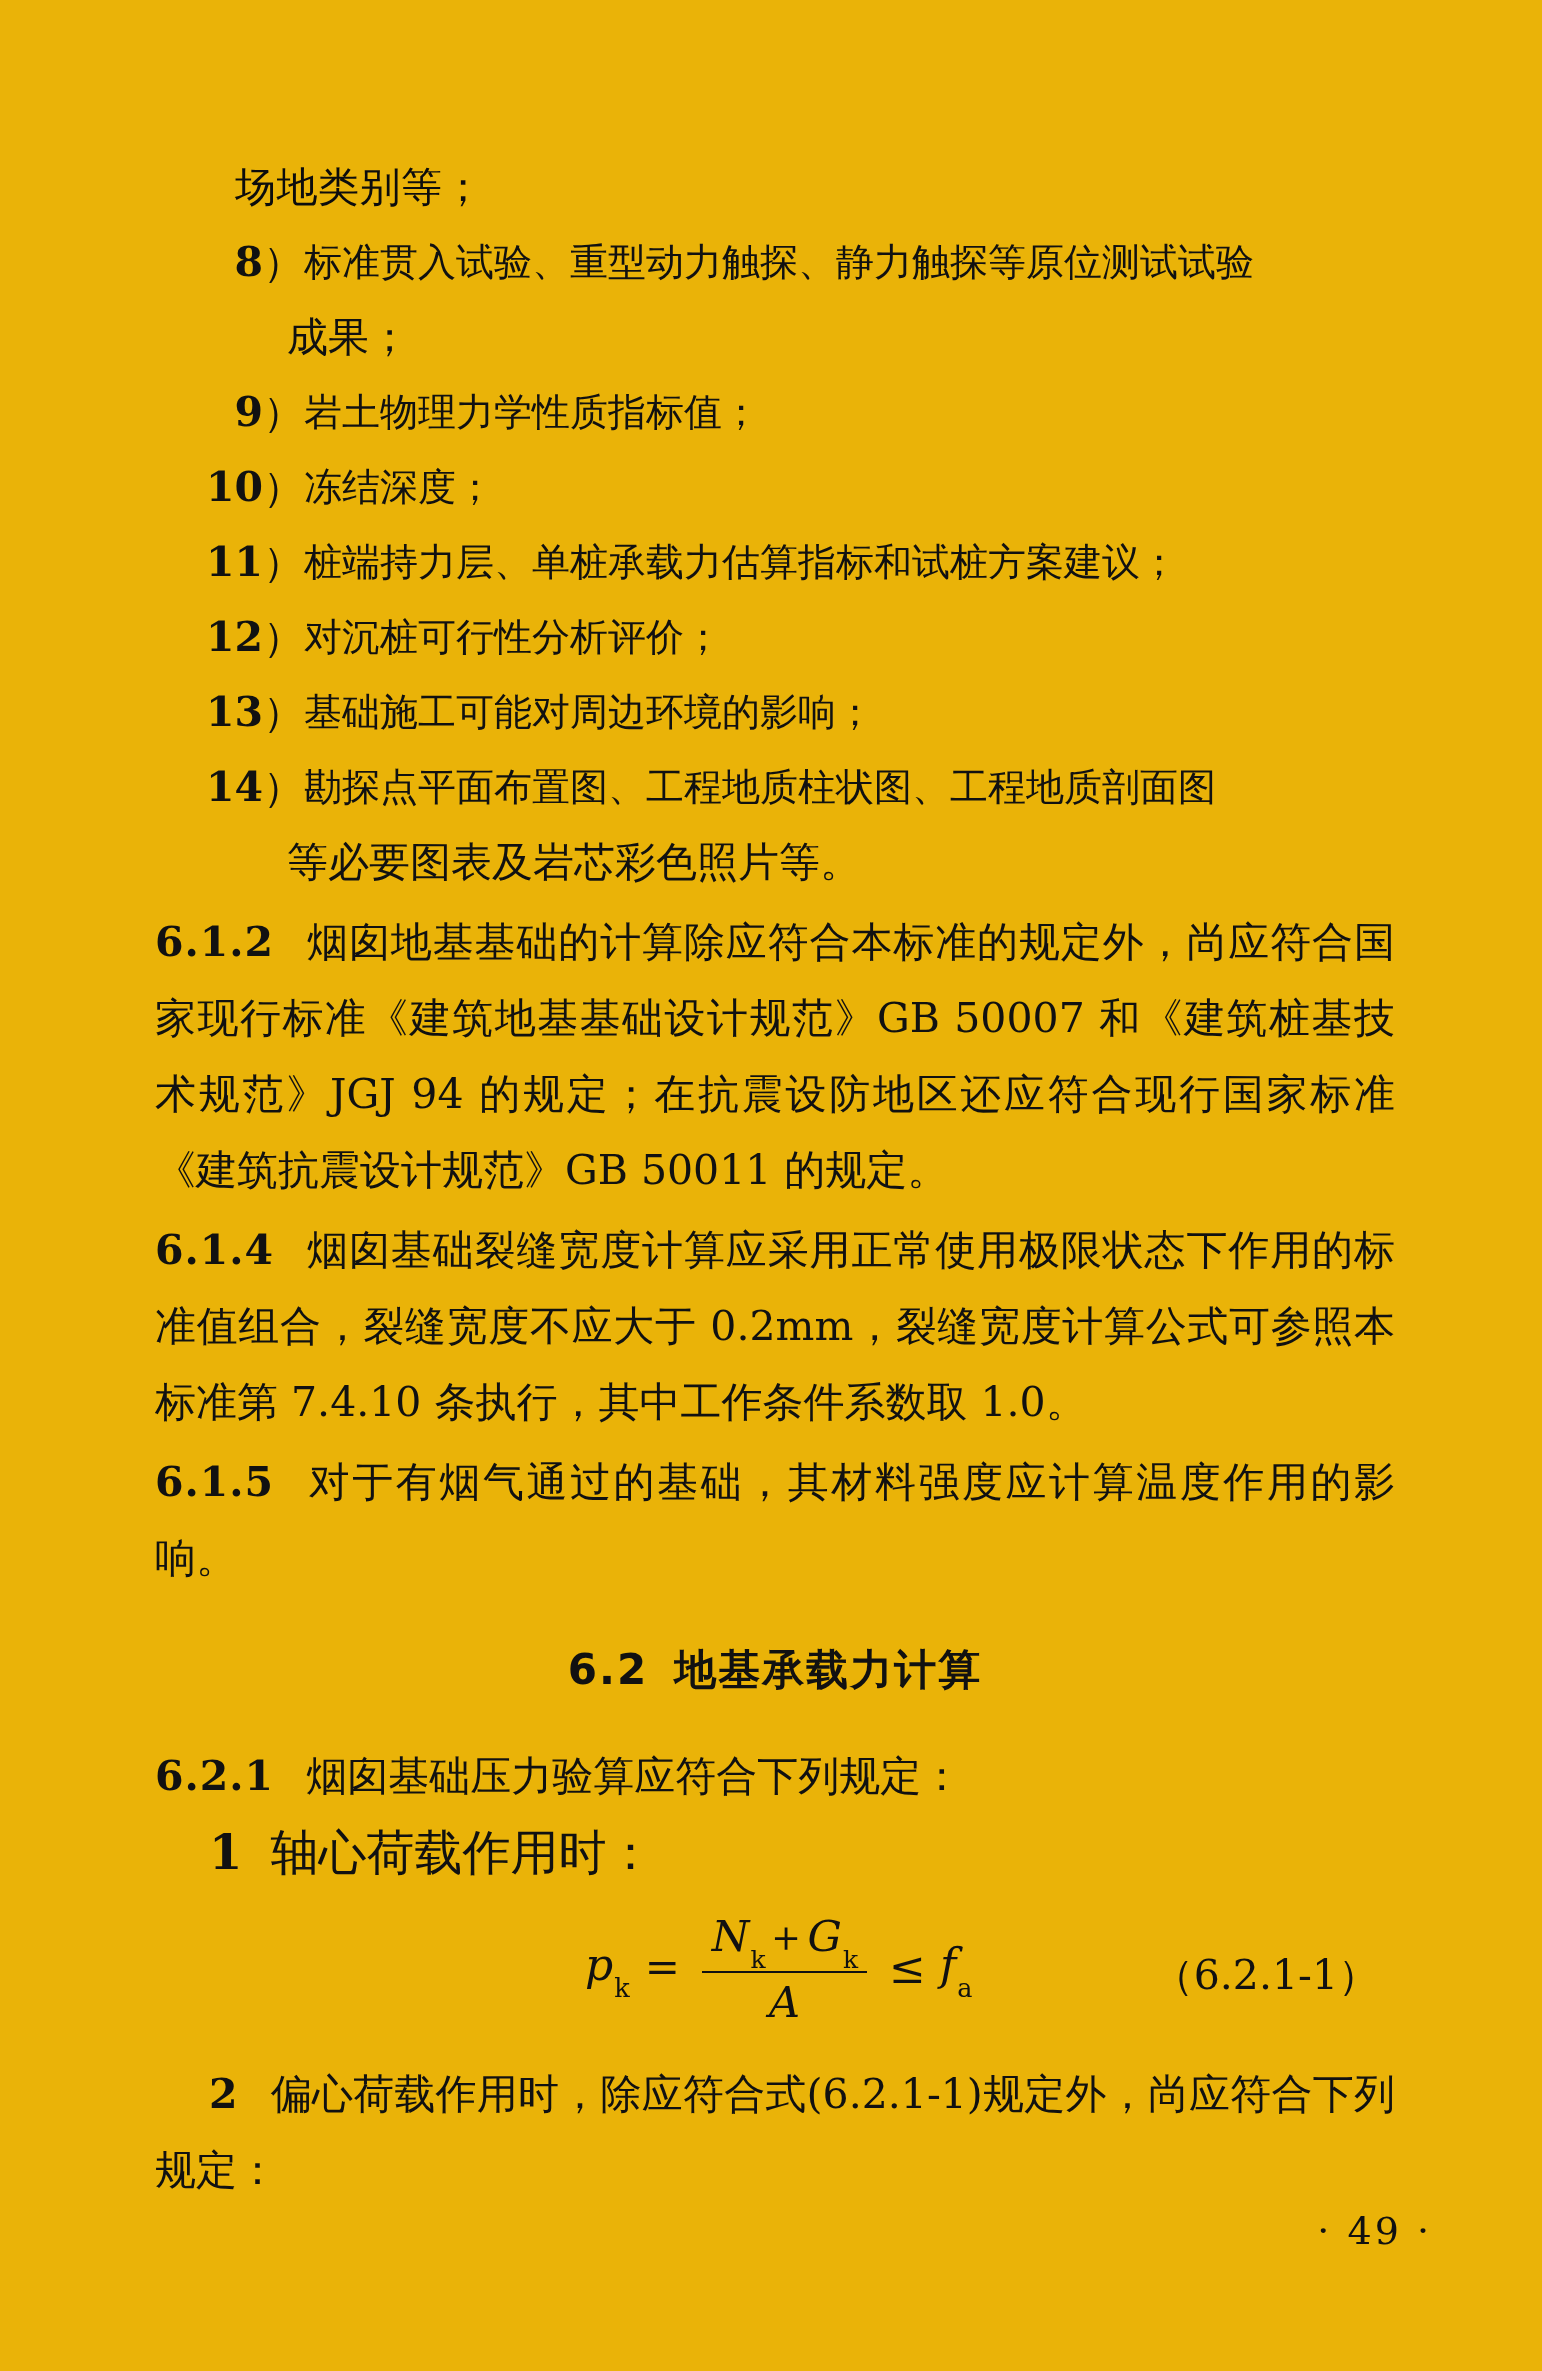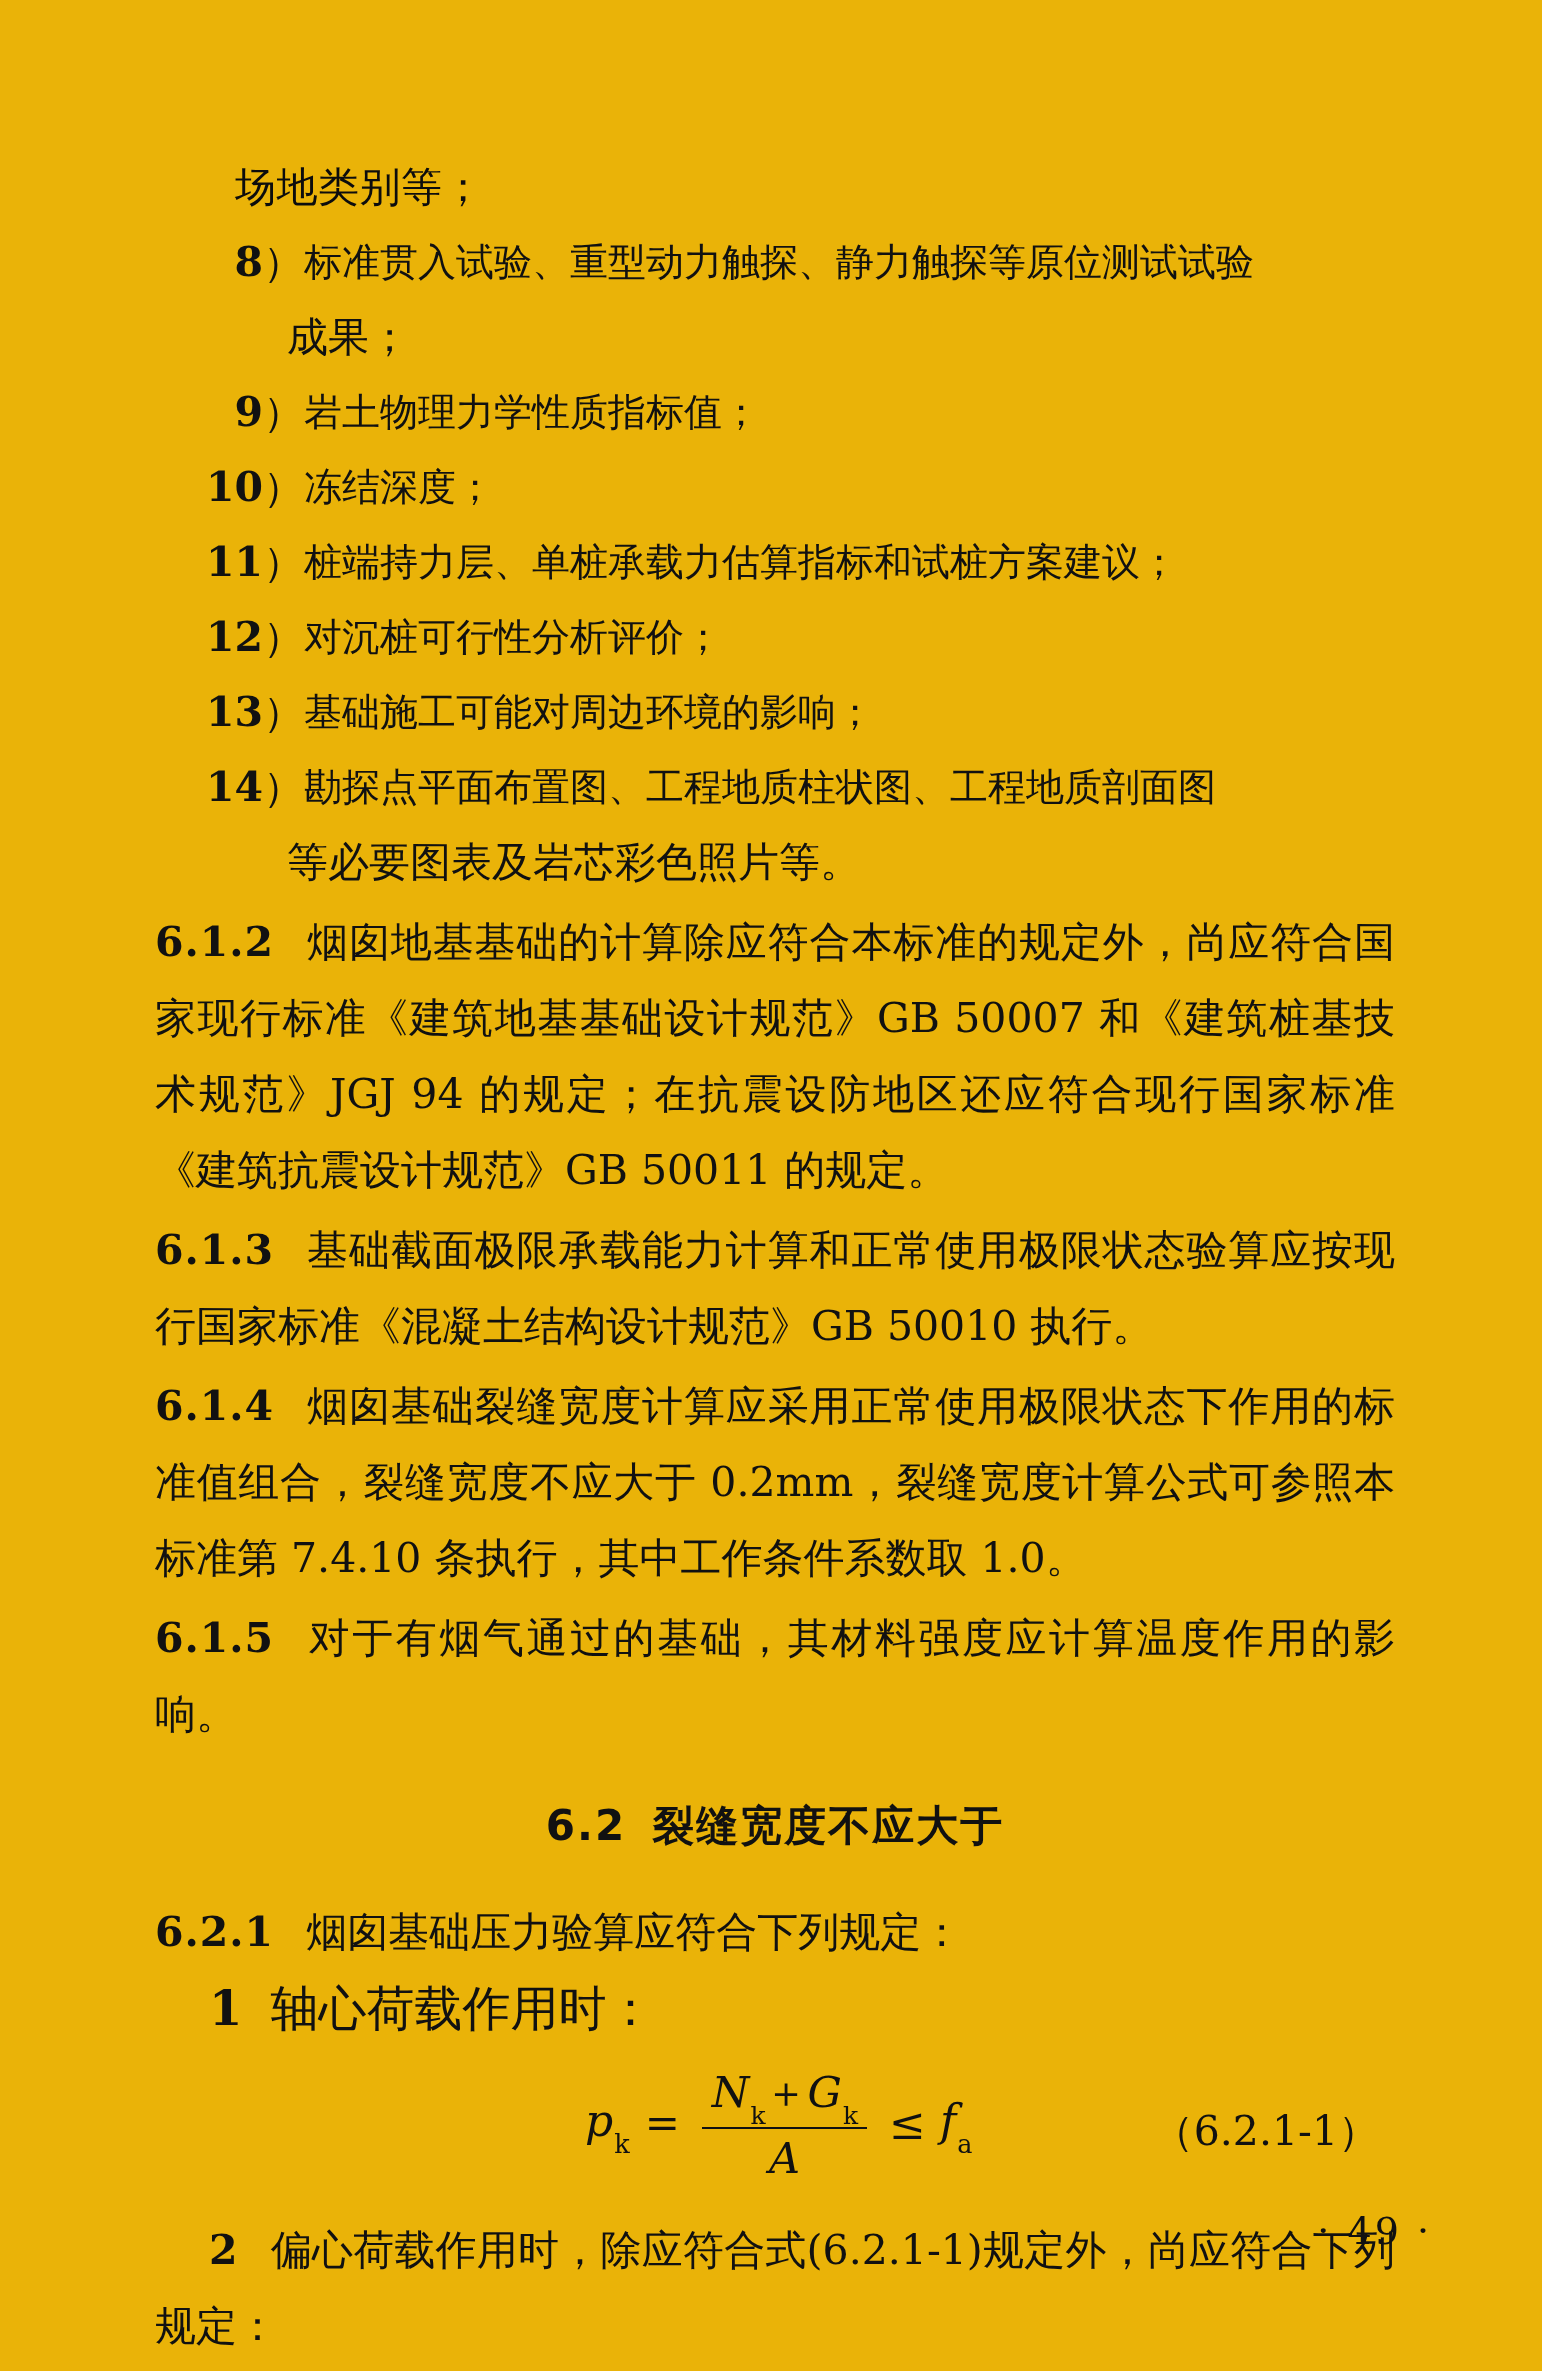--- a/index.html
+++ b/index.html
@@ -242,34 +242,31 @@
       <span class="num">14</span>
       <span class="paren">）</span>
       <span class="txt">勘探点平面布置图、工程地质柱状图、工程地质剖面图</span>
     </div>
     <div class="cont-line">等必要图表及岩芯彩色照片等。</div>
 
     <div class="clause">
       <span class="cnum">6.1.2</span><span>烟囱地基基础的计算除应符合本标准的规定外，尚应符合国家现行标准《建筑地基基础设计规范》GB 50007 和《建筑桩基技术规范》JGJ 94 的规定；在抗震设防地区还应符合现行国家标准《建筑抗震设计规范》GB 50011 的规定。</span>
     </div>
 
-    <div class="clause">
-      <span class="cnum">6.1.3</span><span>基础截面极限承载能力计算和正常使用极限状态验算应按现行国家标准《混凝土结构设计规范》GB 50010 执行。</span>
-    </div>
 
     <div class="clause">
       <span class="cnum">6.1.4</span><span>烟囱基础裂缝宽度计算应采用正常使用极限状态下作用的标准值组合，裂缝宽度不应大于 0.2mm，裂缝宽度计算公式可参照本标准第 7.4.10 条执行，其中工作条件系数取 1.0。</span>
     </div>
 
     <div class="clause">
       <span class="cnum">6.1.5</span><span>对于有烟气通过的基础，其材料强度应计算温度作用的影响。</span>
     </div>
 
     <div class="section-title">
-      <span class="stnum">6.2</span><span>裂缝宽度不应大于</span>
+      <span class="stnum">6.2</span><span>地基承载力计算</span>
     </div>
 
     <div class="clause">
       <span class="cnum">6.2.1</span><span>烟囱基础压力验算应符合下列规定：</span>
     </div>
 
     <div class="itemline">
       <span class="inum">1</span><span>轴心荷载作用时：</span>
     </div>
 

